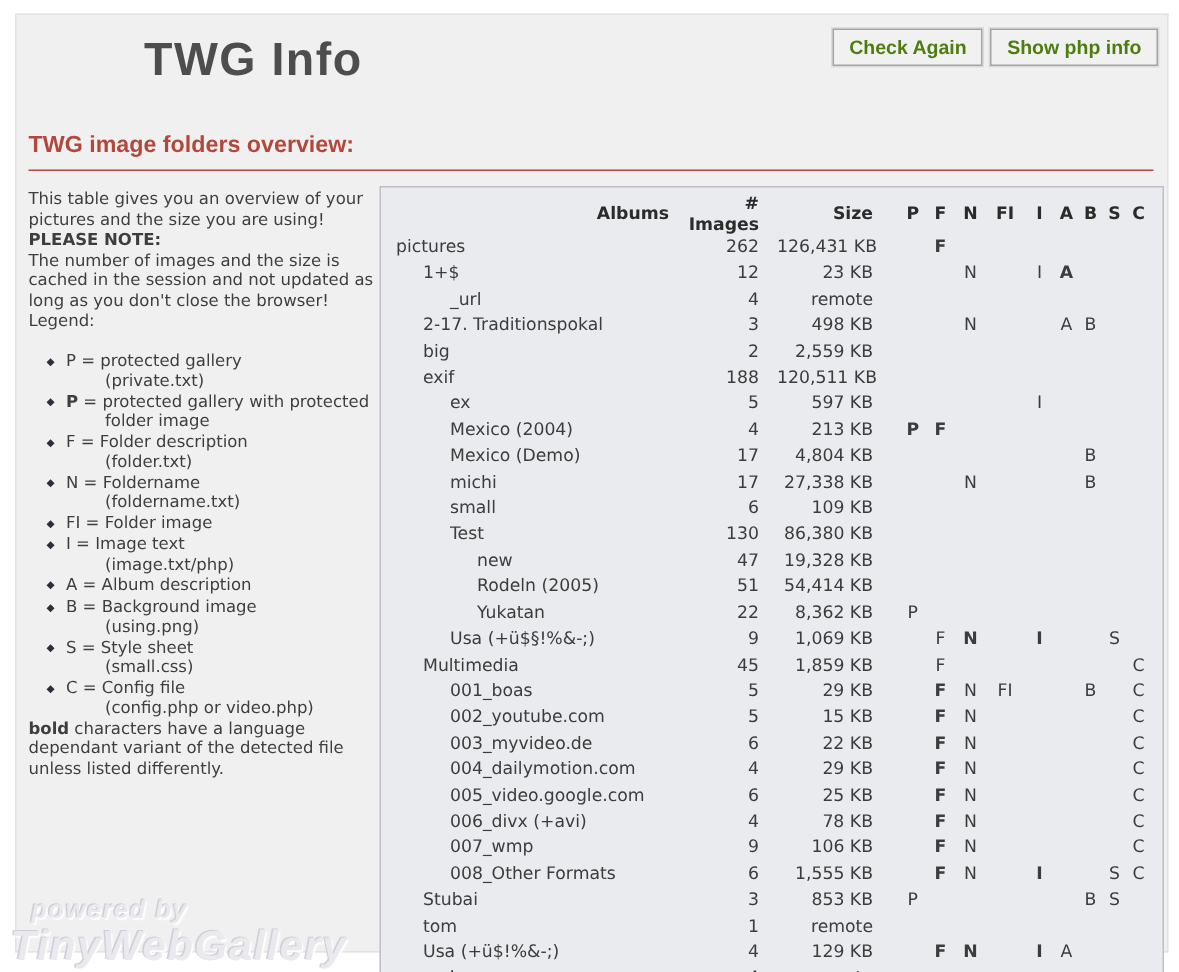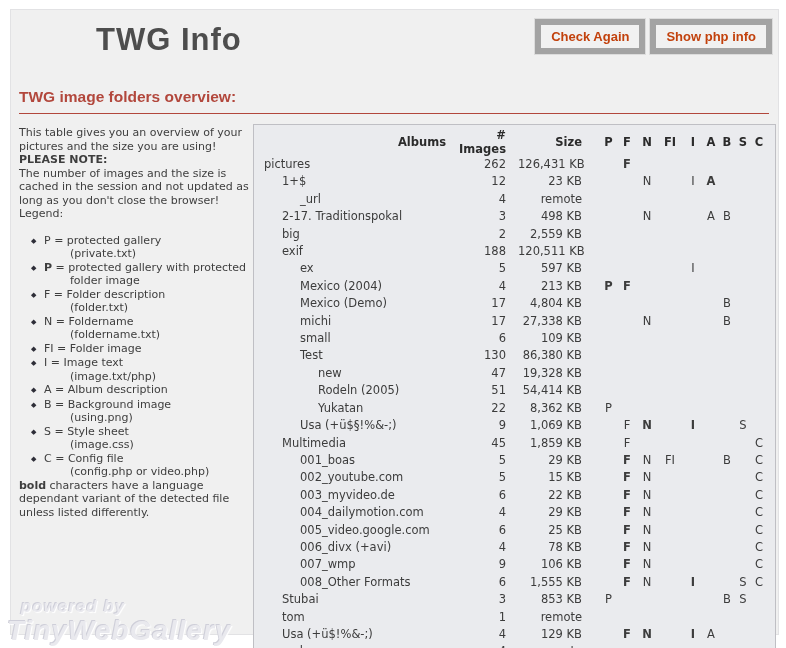--- a/index.html
+++ b/index.html
@@ -19,22 +19,22 @@
   
   .hdr{position:relative;height:72px;}
   .page-title{
     position:absolute;left:85px;top:12px;
     font-family:"Liberation Sans",sans-serif;
     font-size:31px;font-weight:bold;color:var(--title);letter-spacing:1px;text-align:center;
   }
   .hdr-buttons{position:absolute;top:9px;right:6px;display:flex;gap:5px;}
   .btn{
     font-family:"Liberation Sans",sans-serif;
-    font-size:13px;font-weight:bold;color:#c2410c;
-    background:#f1f1f1;border:6px solid #a3a3a3;box-shadow:0 0 0 1px #dcdcdc;
+    font-size:13px;font-weight:bold;color:#4d7c0f;
+    background:#f1f1f1;border:1px solid #a3a3a3;box-shadow:0 0 0 1px #dcdcdc;
     padding:4px 10px;cursor:pointer;
   }
   
   .section-heading{
     margin:6px 9px 0 8px;
     font-family:"Liberation Sans",sans-serif;
     font-size:15.5px;font-weight:bold;color:var(--accent);
     padding-bottom:7px;border-bottom:1px solid var(--accent);
   }
   
@@ -153,21 +153,21 @@
             <span class="bullet">◆</span>
             <div class="legend-entry">
               <div class="main-line"><span class="legend-key">B</span> = Background image</div>
               <div class="file-line">(using.png)</div>
             </div>
           </li>
           <li>
             <span class="bullet">◆</span>
             <div class="legend-entry">
               <div class="main-line"><span class="legend-key">S</span> = Style sheet</div>
-              <div class="file-line">(image.css)</div>
+              <div class="file-line">(small.css)</div>
             </div>
           </li>
           <li>
             <span class="bullet">◆</span>
             <div class="legend-entry">
               <div class="main-line"><span class="legend-key">C</span> = Config file</div>
               <div class="file-line">(config.php or video.php)</div>
             </div>
           </li>
         </ul>

